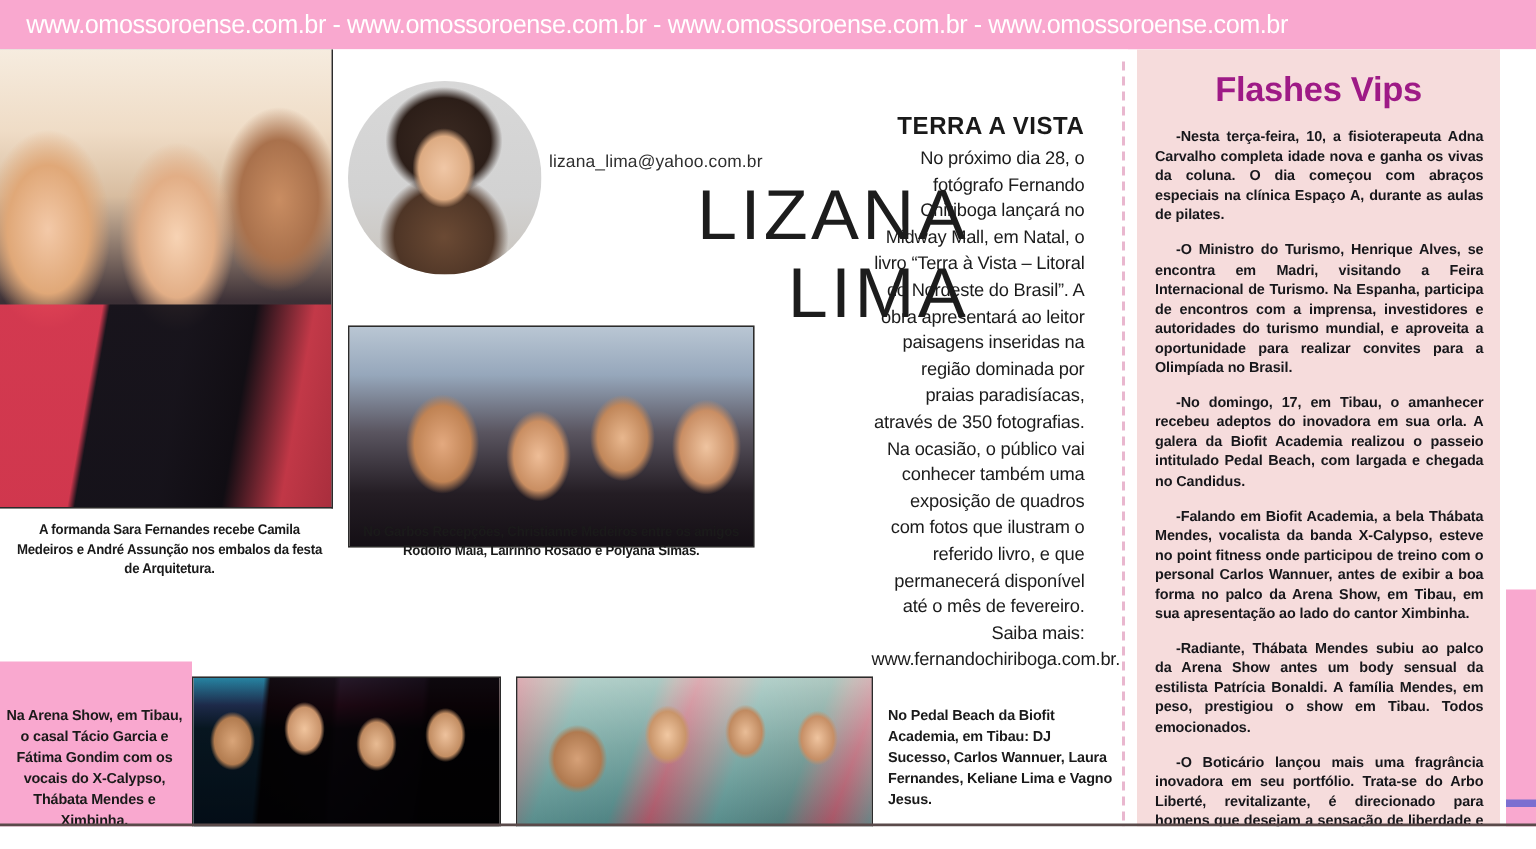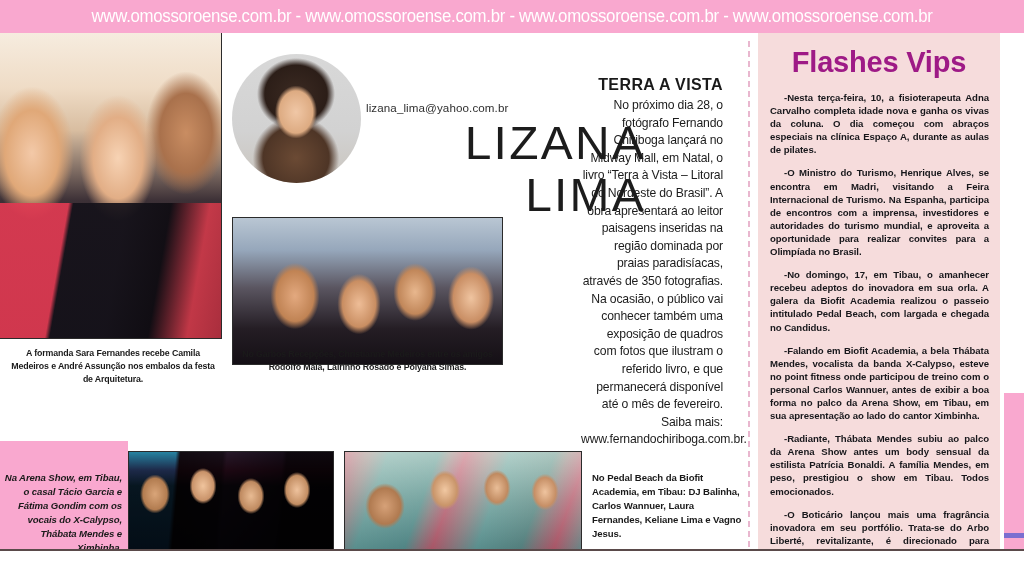--- a/index.html
+++ b/index.html
@@ -20,21 +20,20 @@
   }
 
   
   .url-banner {
     position: absolute;
     left: 0; top: 0;
     width: 1024px; height: 33px;
     background: #f9a8cf;
     display: flex;
     align-items: center;
-    justify-content: center;
     overflow: hidden;
   }
   .url-banner-text {
     color: #ffffff;
     font-family: "Liberation Sans Narrow", "Liberation Sans", sans-serif;
     font-size: 17.5px;
     font-weight: 400;
     letter-spacing: -0.3px;
     white-space: nowrap;
     transform: scaleX(0.96);
@@ -165,22 +164,21 @@
     position: absolute;
     color: #1a1a1a;
     font-family: "Liberation Sans Narrow", "Liberation Sans", sans-serif;
     font-size: 9.6px;
     font-weight: 700;
     line-height: 14px;
     letter-spacing: -0.1px;
   }
   #caption-arena {
     left: 4px; top: 438px; width: 118px;
-    text-align: right;
-    font-style: italic;
+    text-align: center;
   }
   #caption-pedal {
     left: 592px; top: 438px; width: 150px;
     text-align: left;
   }
 
   
   .email {
     position: absolute;
     left: 366px; top: 68px;
@@ -245,21 +243,21 @@
   .sidebar {
     position: absolute;
     left: 758px; top: 0;
     width: 242px; height: 533px;
     background: #f6dcdc;
   }
   .sidebar-title {
     margin-top: 13px;
     text-align: center;
     font-family: "Liberation Sans Narrow", "Liberation Sans", sans-serif;
-    font-size: 29px;
+    font-size: 23px;
     font-weight: 700;
     color: #9e1a86;
     letter-spacing: -0.2px;
   }
   .sidebar-body { padding: 12px 11px 0 12px; }
   .flash-item {
     font-family: "Liberation Sans", sans-serif;
     font-size: 9.6px;
     line-height: 13.1px;
     color: #17171b;
@@ -364,21 +362,21 @@
       <div class="caption" id="caption-garbos">No Garbos Recepções, Christianne Medeiros entre os amigos Rodolfo Maia, Lairinho Rosado e Polyana Simas.</div>
 
       <div class="photo" id="photo-arena">
         <div class="photo-inner"></div>
       </div>
       <div class="caption-side" id="caption-arena">Na Arena Show, em Tibau, o casal Tácio Garcia e Fátima Gondim com os vocais do X-Calypso, Thábata Mendes e Ximbinha.</div>
 
       <div class="photo" id="photo-pedal">
         <div class="photo-inner"></div>
       </div>
-      <div class="caption-side" id="caption-pedal">No Pedal Beach da Biofit Academia, em Tibau: DJ Balinha, Carlos Wannuer, Laura Fernandes, Keliane Lima e Vagno Jesus.</div>
+      <div class="caption-side" id="caption-pedal">No Pedal Beach da Biofit Academia, em Tibau: DJ Sucesso, Carlos Wannuer, Laura Fernandes, Keliane Lima e Vagno Jesus.</div>
 
       <div class="article">
         <div class="article-title">TERRA A VISTA</div>
         <div class="article-body">No próximo dia 28, o fotógrafo Fernando Chiriboga lançará no Midway Mall, em Natal, o livro “Terra à Vista – Litoral do Nordeste do Brasil”. A obra apresentará ao leitor paisagens inseridas na região dominada por praias paradisíacas, através de 350 fotografias. Na ocasião, o público vai conhecer também uma exposição de quadros com fotos que ilustram o referido livro, e que permanecerá disponível até o mês de fevereiro. Saiba mais: www.fernandochiriboga.com.br.</div>
       </div>
 
     </div>
 
     <div class="divider"></div>
 

